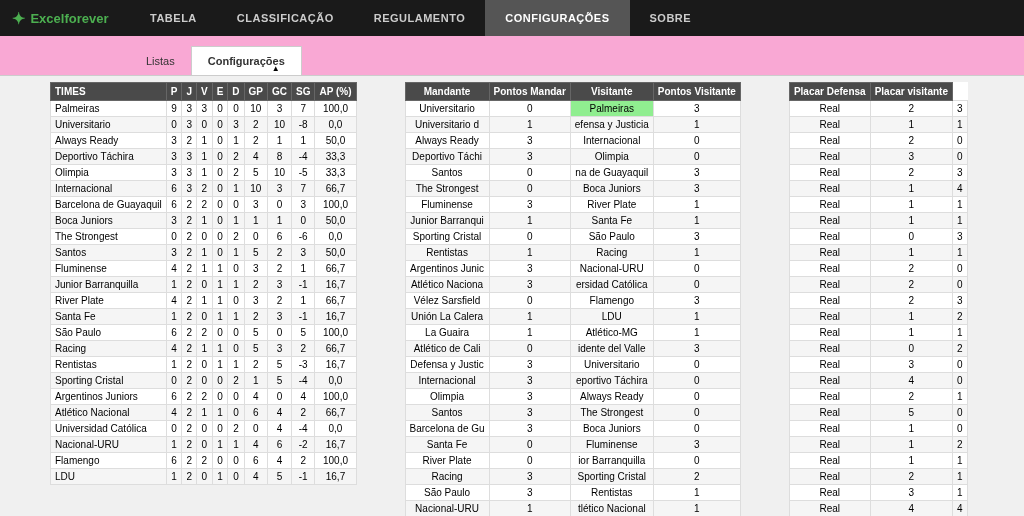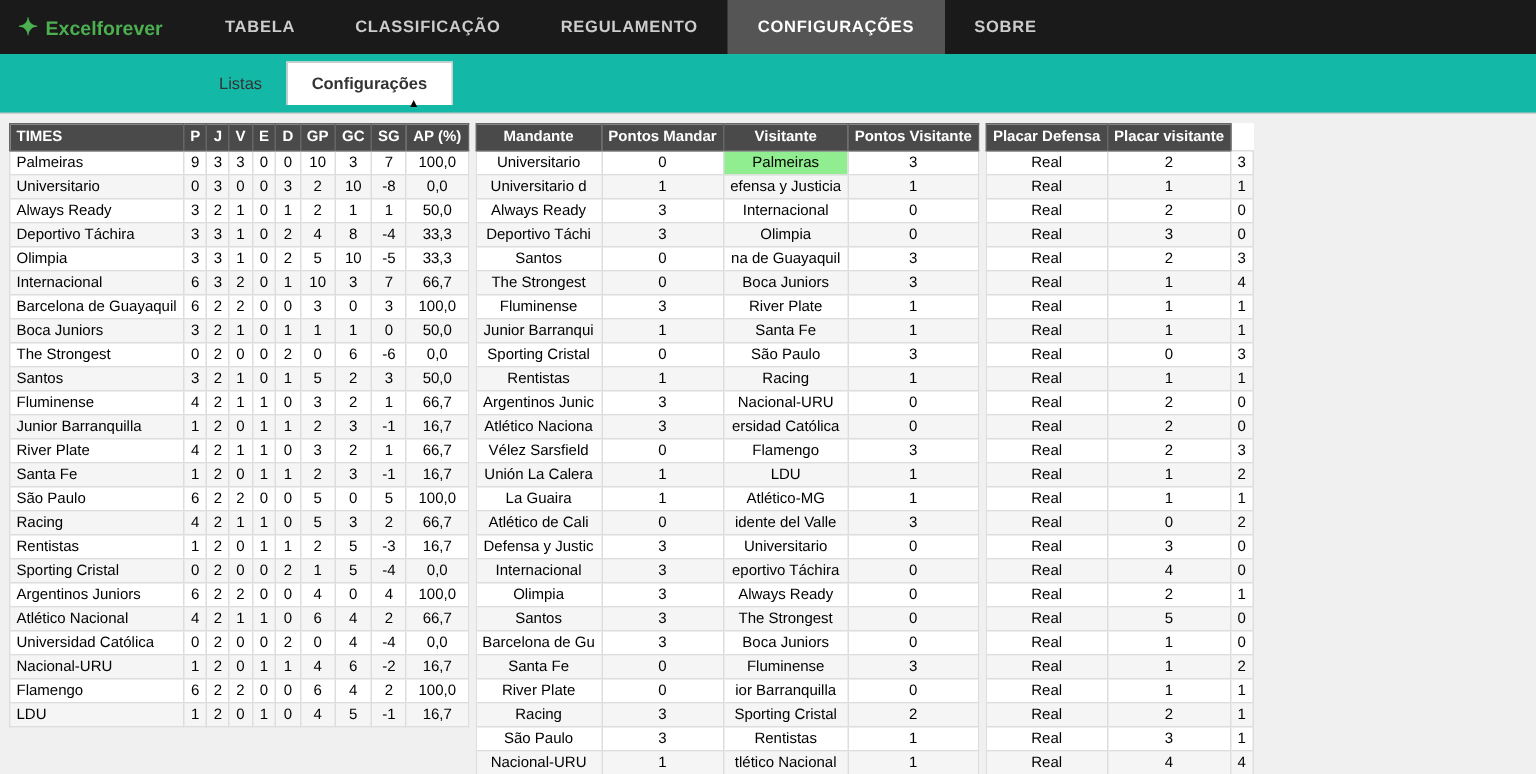--- a/index.html
+++ b/index.html
@@ -7,29 +7,29 @@
     
     
     .header { display: flex; align-items: center; background: #1a1a1a; height: 36px; }
     .logo { display: flex; align-items: center; padding: 0 12px; color: #4caf50; font-weight: bold; font-size: 13px; min-width: 130px; }
     .logo-icon { color: #4caf50; margin-right: 5px; font-size: 16px; }
     .nav { display: flex; height: 100%; }
     .nav-item { display: flex; align-items: center; padding: 0 20px; color: #ccc; font-size: 11px; font-weight: bold; cursor: pointer; text-transform: uppercase; letter-spacing: 0.5px; }
     .nav-item.active { background: #555; color: white; }
     
     
-    .subnav { background: #14b8a6; display: flex; align-items: center; height: 40px; padding-left: 130px; border-bottom: 1px solid #ccc; }
+    .subnav { background: #f9a8d4; display: flex; align-items: flex-end; height: 40px; padding-left: 130px; border-bottom: 1px solid #ccc; }
     .subnav-item { padding: 8px 16px; font-size: 11px; cursor: pointer; color: #333; }
     .subnav-item.active { background: white; font-weight: bold; border-top: 1px solid #ccc; border-left: 1px solid #ccc; border-right: 1px solid #ccc; }
     
     
     .content { padding: 6px; display: flex; gap: 4px; }
     
     
-    .table-container { overflow: auto; }
+    .table-container { overflow: auto; margin-left: 44px; }
     table { border-collapse: collapse; background: white; font-size: 10px; }
     th { background: #4a4a4a; color: white; padding: 3px 4px; text-align: center; font-weight: bold; border: 1px solid #666; white-space: nowrap; }
     th.left { text-align: left; }
     td { padding: 2px 4px; border: 1px solid #ddd; text-align: center; white-space: nowrap; }
     td.left { text-align: left; }
     tr:nth-child(even) { background: #f5f5f5; }
     tr:nth-child(odd) { background: white; }
     .highlight-green { background: #90EE90 !important; }
   </style>
 </head>

